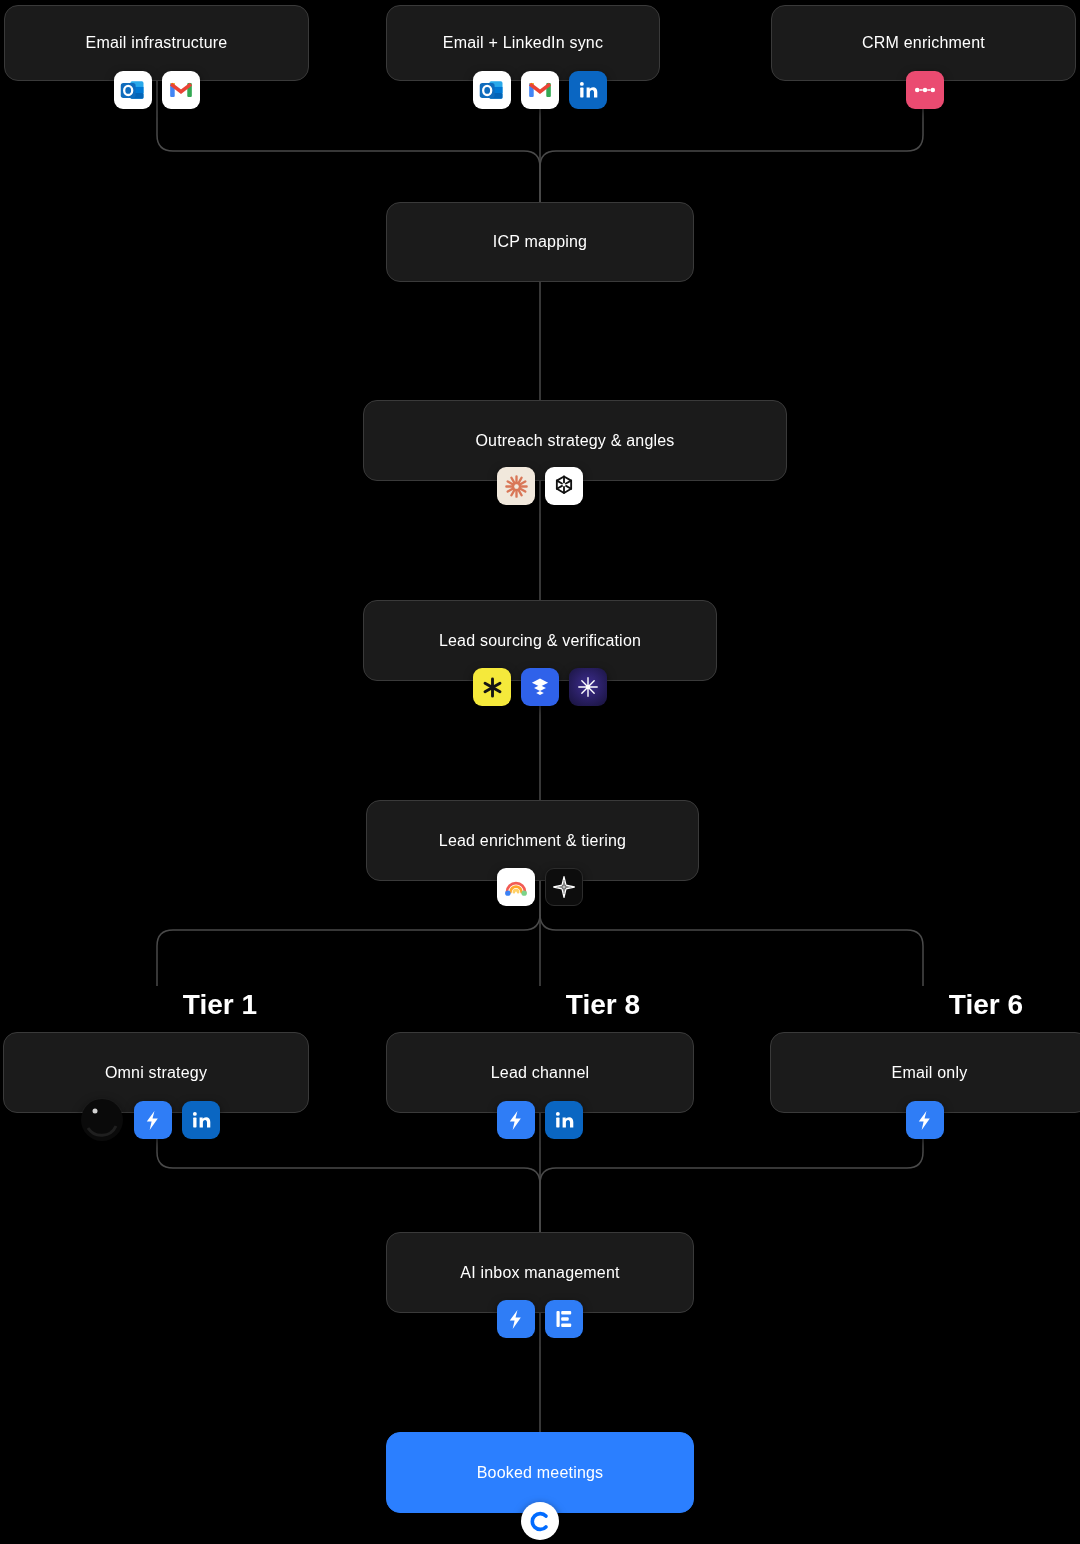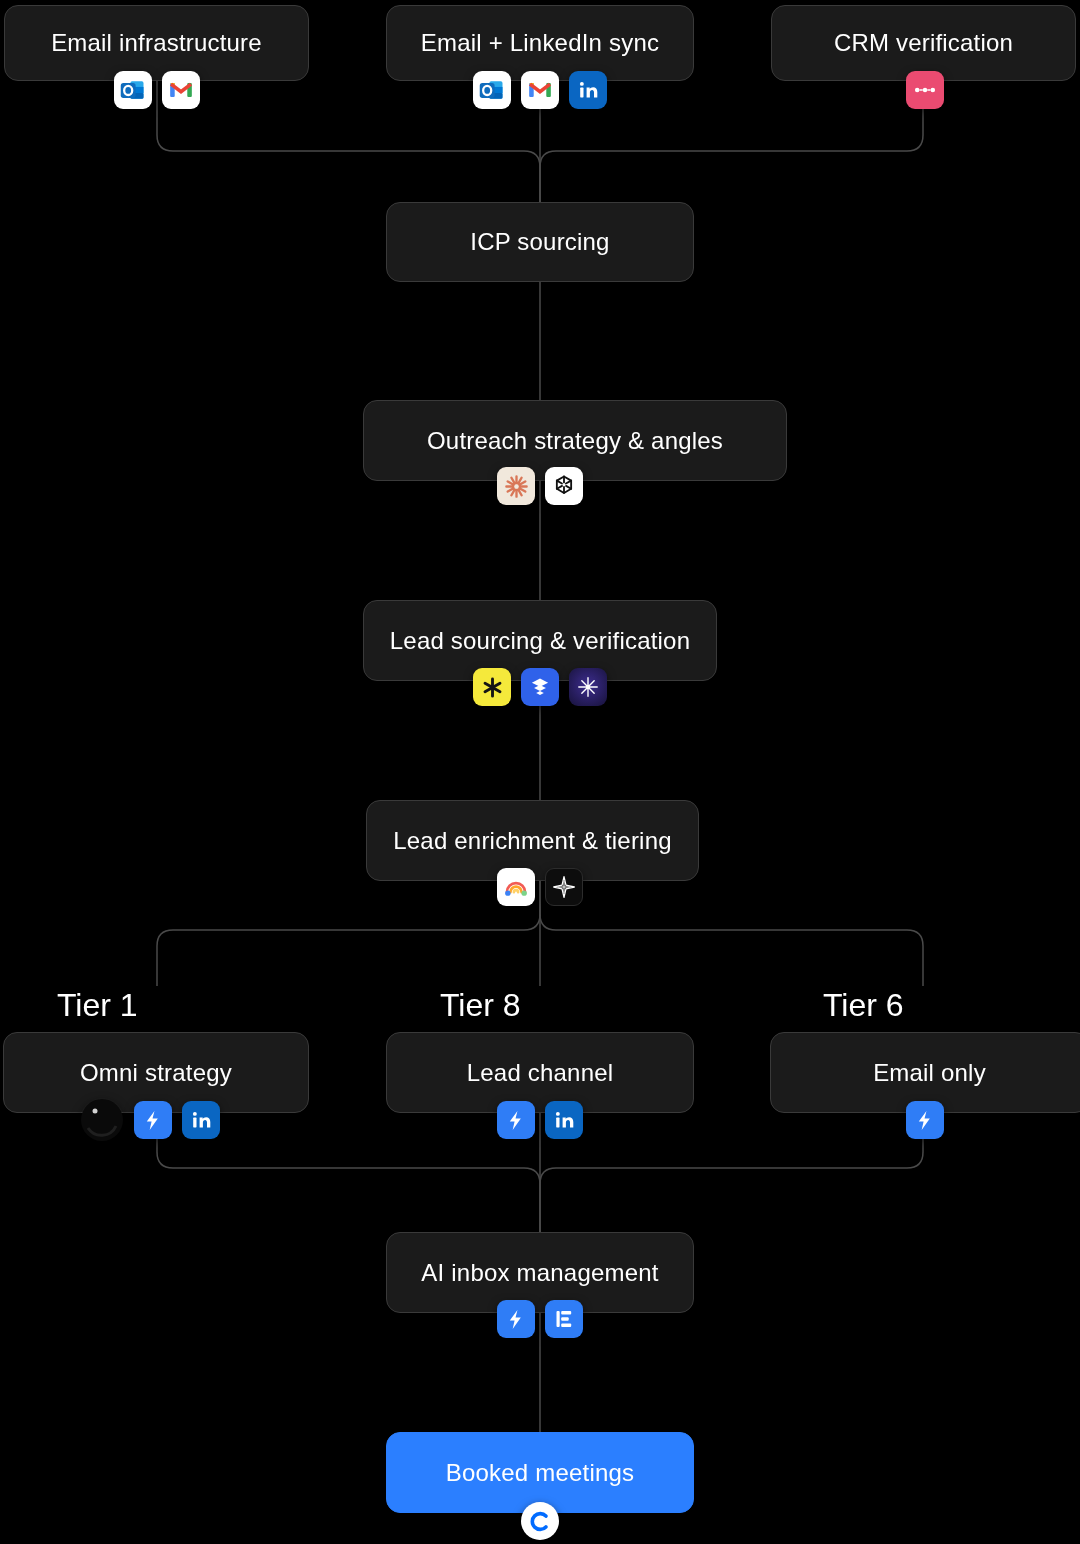--- a/index.html
+++ b/index.html
@@ -13,21 +13,21 @@
   }
   .connectors { position: absolute; left: 0; top: 0; }
   .connectors path { fill: none; stroke: var(--connector, #4a4a4a); stroke-width: 1.5; }
   .node {
     position: absolute;
     display: flex; align-items: center; justify-content: center;
     background: var(--node-bg, #1b1b1b);
     border: 1px solid var(--node-border, #3a3a3a);
     border-radius: 14px;
     color: var(--text, #fff);
-    font-size: 24px;
+    font-size: 16px;
     letter-spacing: .2px;
     white-space: nowrap;
   }
   .node.accent { background: var(--accent-blue, #2b7fff); border-color: var(--accent-blue, #2b7fff); }
   .icons { position: absolute; display: flex; gap: 10px; align-items: center; }
   .icon {
     width: 38px; height: 38px; border-radius: 9px;
     display: flex; align-items: center; justify-content: center;
     background: #fff;
     box-shadow: 0 3px 8px rgba(0,0,0,.55);
@@ -37,22 +37,22 @@
   .icon.raw { background: none; border-radius: 50%; width: 44px; height: 44px; }
   .icon.bg-blue { background: #2f7df6; }
   .icon.bg-linkedin { background: #0a66c2; }
   .icon.bg-pink { background: #ea4b71; }
   .icon.bg-cream { background: #f1e8dc; }
   .icon.bg-yellow { background: #f5e93b; }
   .icon.bg-royal { background: #2f62ea; }
   .icon.bg-purple { background: radial-gradient(circle at 50% 45%, #3d2d8f, #17123a); }
   .icon.bg-black { background: #0d0d0d; border: 1px solid #2c2c2c; }
   .tier-label {
-    position: absolute; width: 200px; text-align: left;
-    color: var(--text, #fff); font-size: 32px; font-weight: 400; line-height: 30px;
+    position: absolute; width: 200px; text-align: right;
+    color: var(--text, #fff); font-size: 28px; font-weight: 700; line-height: 30px;
   }
 </style>
 </head>
 <body>
 
 <svg class="connectors" width="1080" height="1544" viewBox="0 0 1080 1544">
   <path d="M157 81 V135 Q157 151 173 151 H524 Q540 151 540 167 V202"></path>
   <path d="M540 81 V202"></path>
   <path d="M923 81 V135 Q923 151 907 151 H556 Q540 151 540 167 V202"></path>
   <path d="M540 282 V400"></path>
@@ -83,21 +83,21 @@
     <span class="icon ">
       <svg width="26" height="26" viewBox="0 0 24 24">
         <rect x="2" y="5.5" width="4.2" height="13" rx="1" fill="#4285f4"></rect>
         <rect x="17.8" y="5.5" width="4.2" height="13" rx="1" fill="#34a853"></rect>
         <polygon points="2,5.5 6.2,5.5 6.2,9" fill="#fbbc04"></polygon>
         <path d="M2.8 6.6 L12 13.6 L21.2 6.6" stroke="#ea4335" stroke-width="3.4" fill="none"></path>
       </svg>
     </span>
   </div>
 
-<div class="node" style="left:386px;top:5px;width:308px;height:76px">
+<div class="node" style="left:386px;top:5px;width:274px;height:76px">
   <span>Email + LinkedIn sync</span>
 </div>
 <div class="icons" style="left:473px;top:71px">
     <span class="icon ">
       <svg width="28" height="28" viewBox="0 0 32 32">
         <rect x="13" y="6" width="15" height="20" rx="2" fill="#28a8ea"></rect>
         <rect x="13" y="12.5" width="15" height="7" fill="#0078d4"></rect>
         <rect x="13" y="19.5" width="15" height="6.5" rx="1.5" fill="#0364b8"></rect>
         <rect x="2" y="8" width="17" height="17" rx="3" fill="#0f6cbd"></rect>
         <ellipse cx="10.5" cy="16.5" rx="4.6" ry="5.2" fill="none" stroke="#fff" stroke-width="2.6"></ellipse>
@@ -114,37 +114,37 @@
     <span class="icon bg-linkedin">
       <svg width="24" height="24" viewBox="0 0 24 24" fill="#fff">
         <rect x="4.2" y="9.6" width="3.3" height="9.8" rx="0.6"></rect>
         <circle cx="5.85" cy="5.9" r="1.95"></circle>
         <path d="M10.6 9.6h3.1v1.5c.6-1 1.8-1.8 3.4-1.8 2.6 0 4.2 1.7 4.2 4.8v5.3h-3.3v-4.9c0-1.6-.7-2.5-1.9-2.5-1.3 0-2.2 1-2.2 2.5v4.9h-3.3z"></path>
       </svg>
     </span>
   </div>
 
 <div class="node" style="left:771px;top:5px;width:305px;height:76px">
-  <span>CRM verification</span>
+  <span>CRM enrichment</span>
 </div>
 <div class="icons" style="left:906px;top:71px">
     <span class="icon bg-pink">
       <svg width="26" height="26" viewBox="0 0 24 24">
         <g fill="#fff">
           <circle cx="4.8" cy="12" r="2.1"></circle>
           <circle cx="12" cy="12" r="2.1"></circle>
           <circle cx="19.2" cy="12" r="2.1"></circle>
         </g>
         <path d="M6.9 12h3M14.1 12h3" stroke="#fff" stroke-width="1.6"></path>
       </svg>
     </span>
   </div>
 
 <div class="node" style="left:386px;top:202px;width:308px;height:80px">
-  <span>ICP sourcing</span>
+  <span>ICP mapping</span>
 </div>
 
 <div class="node" style="left:363px;top:400px;width:424px;height:81px">
   <span>Outreach strategy &amp; angles</span>
 </div>
 <div class="icons" style="left:497px;top:467px">
     <span class="icon bg-cream">
       <svg width="27" height="27" viewBox="0 0 24 24" stroke="#d97757" stroke-width="2.1" stroke-linecap="round">
         <path d="M15 12H21M14.6 13.5 19.8 16.5M13.5 14.6 16.5 19.8M12 15V21M10.5 14.6 7.5 19.8M9.4 13.5 4.2 16.5M9 12H3M9.4 10.5 4.2 7.5M10.5 9.4 7.5 4.2M12 9V3M13.5 9.4 16.5 4.2M14.6 10.5 19.8 7.5"></path>
       </svg>

